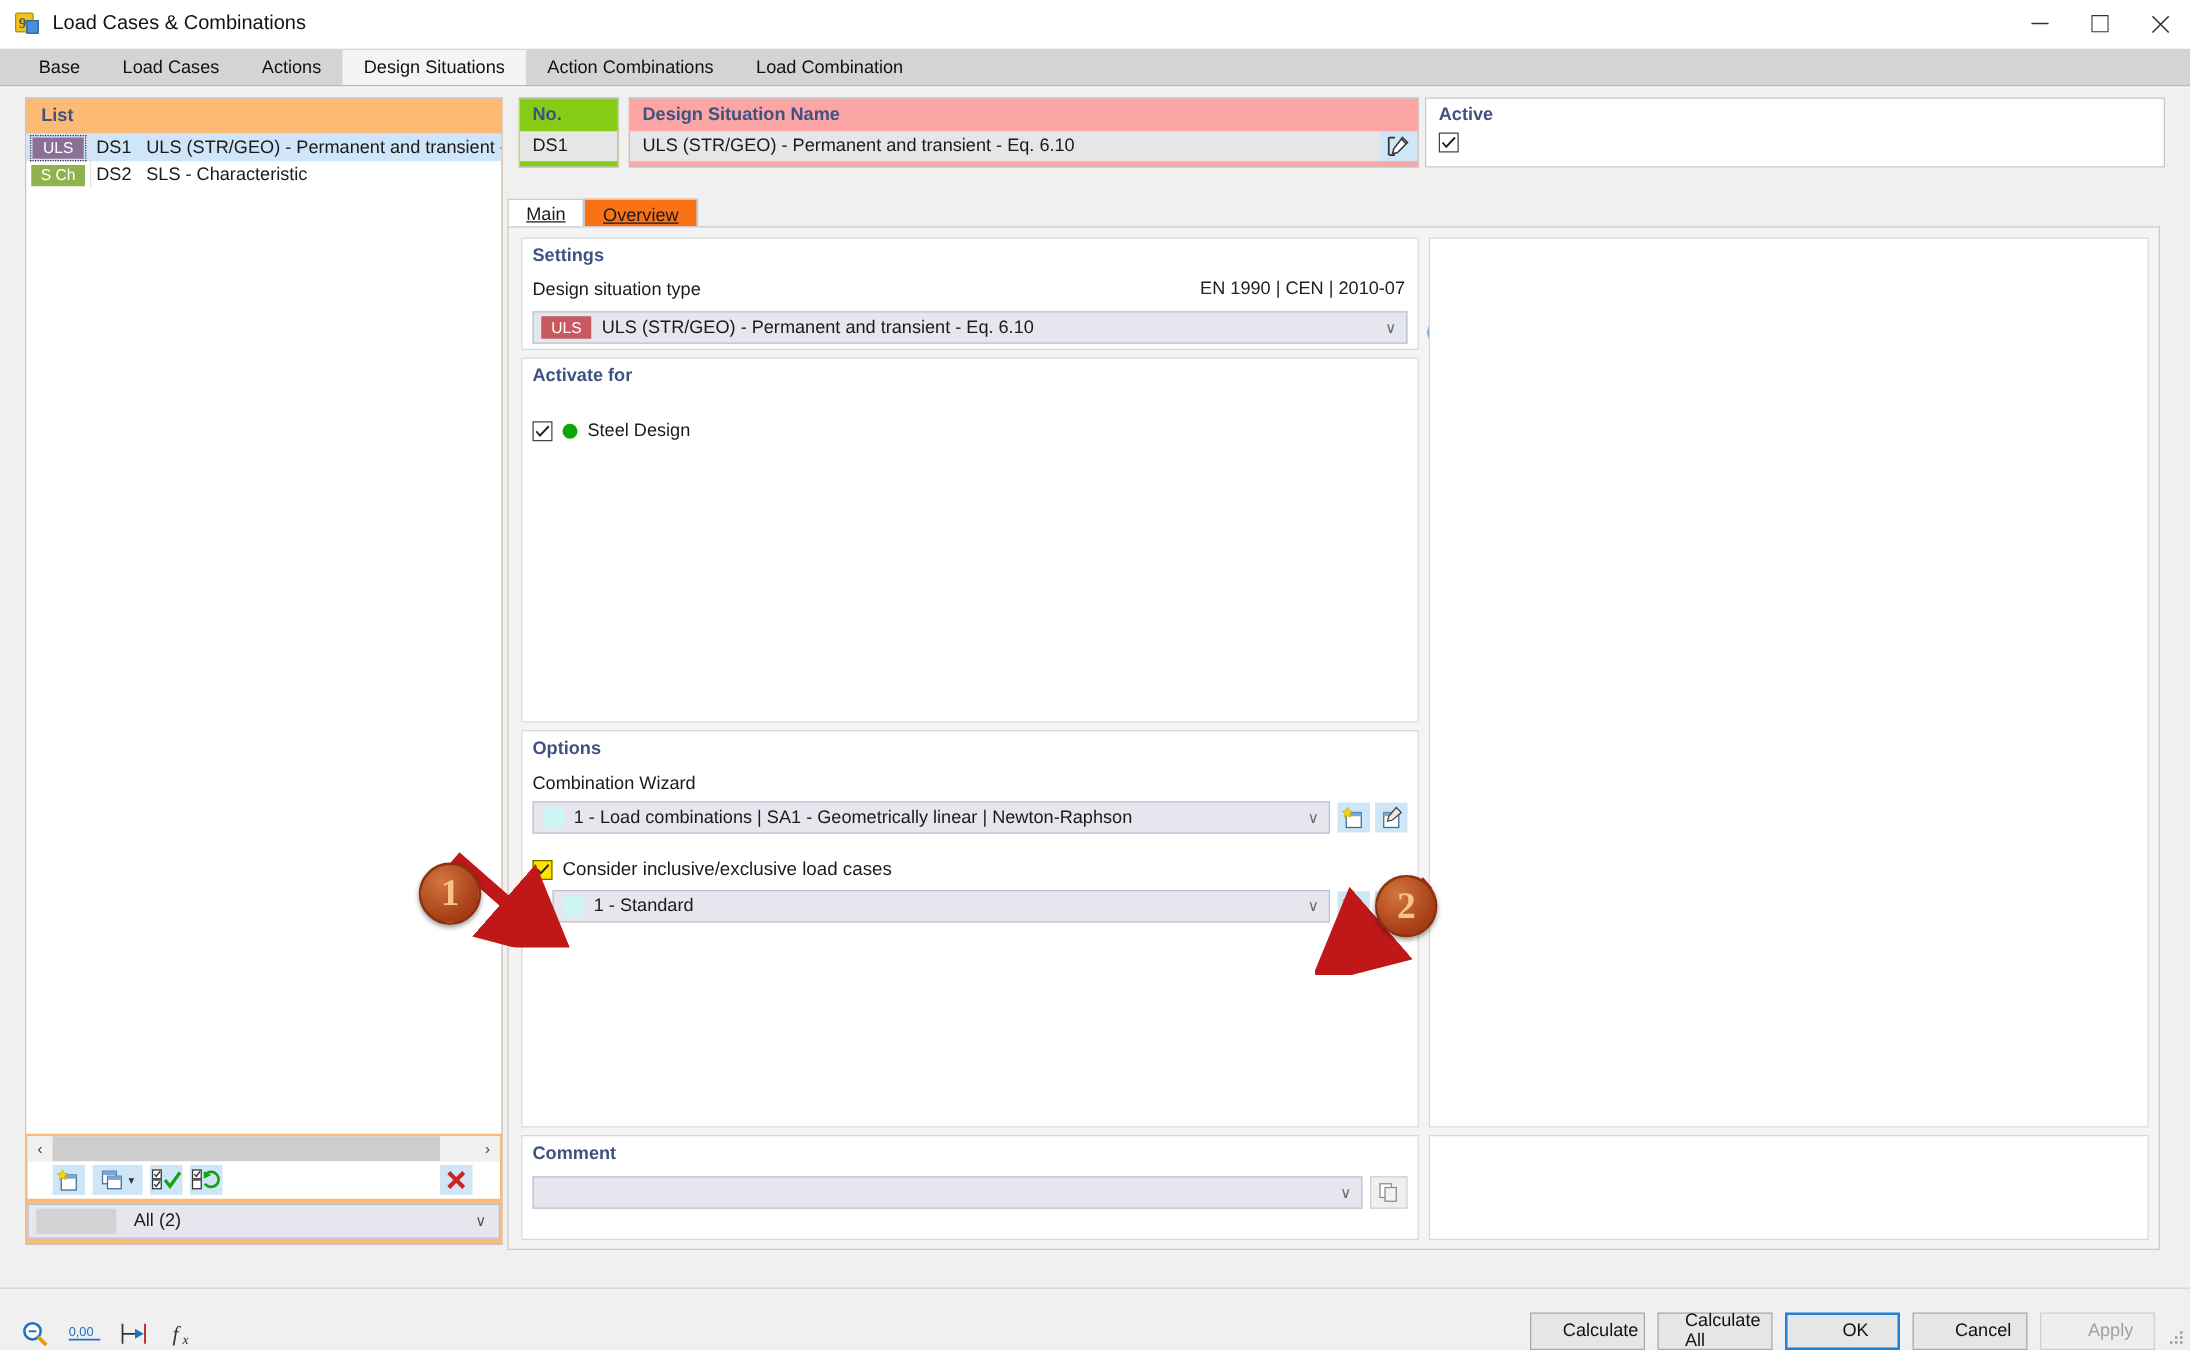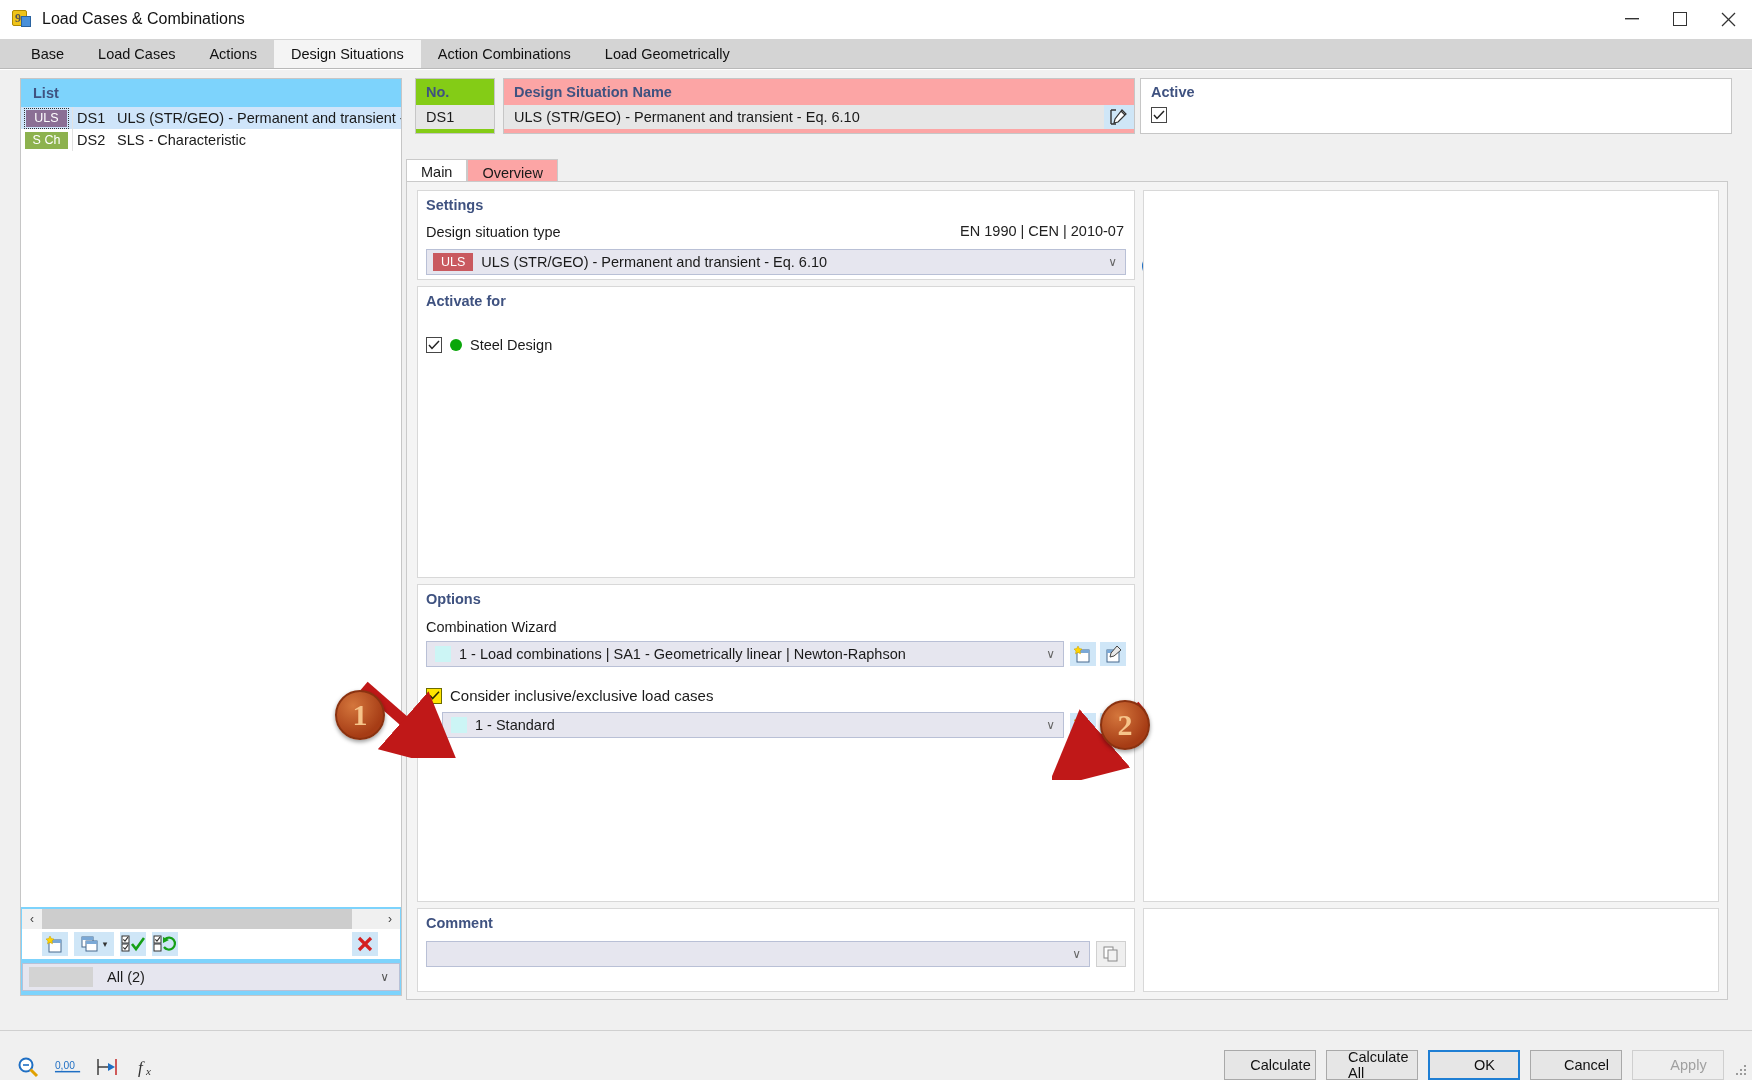--- a/index.html
+++ b/index.html
@@ -45,21 +45,21 @@
 
   
   .workspace{
     position:absolute;left:0;top:70px;width:1752px;height:960px;background:#f0f0f0;
     padding:8px 10px 0 10px;
   }
 
   
   .left-panel{
     position:absolute;left:20px;top:78px;width:382px;height:918px;
-    background:#7dd3fc;border:1px solid #c6c6c6;
+    background:#fdba74;border:1px solid #c6c6c6;
   }
   .panel-head{height:28px;display:flex;align-items:center;padding-left:12px;
     font-size:14.5px;font-weight:bold;color:#3f5280;}
   .list-body{position:absolute;left:0;top:28px;right:0;bottom:88px;background:#fff;}
   .list-row{height:22px;display:flex;align-items:center;font-size:14.5px;white-space:nowrap;}
   .list-row.sel{background:#cfe5fa;}
   .tagcell{width:52px;display:flex;align-items:center;justify-content:center;flex:0 0 auto;
            border-right:1px solid #e2e2e2;height:22px;}
   .tag{font-size:12.5px;color:#ffffff;padding:1px 8px;line-height:15px;}
   .tag.uls{background:#8b6f95;}
@@ -99,22 +99,22 @@
   .active-box{position:absolute;left:1140px;top:78px;width:592px;height:56px;background:#fff;border:1px solid #c6c6c6;}
   .active-box .hl{padding:5px 0 0 10px;font-size:14.5px;font-weight:bold;color:#3f5280;}
   .active-box .cb{margin:6px 0 0 10px;}
 
   
   .chk{width:16px;height:16px;border:1px solid #464646;background:#fff;display:inline-flex;align-items:center;justify-content:center;flex:0 0 auto;}
   .chk svg{display:block;}
   .chk.yellow{background:#ffe400;border:1px solid #6b6b00;}
 
   
-  .inner-tabs{position:absolute;left:398px;top:155px;width:1338px;height:30px;display:flex;align-items:flex-end;padding-left:8px;}
-  .itab{height:26px;padding:0 14px;display:flex;align-items:center;font-size:14.5px;background:#fca5a5;border:1px solid #cacaca;border-bottom:none;}
+  .inner-tabs{position:absolute;left:398px;top:155px;width:1338px;height:30px;display:flex;align-items:flex-end;padding-left:8px;text-decoration:underline;}
+  .itab{height:26px;padding:0 14px;display:flex;align-items:center;font-size:14.5px;background:#f97316;border:1px solid #cacaca;border-bottom:none;}
   .itab.active{background:#ffffff;border-bottom:1px solid #fff;}
 
   .content-card{position:absolute;left:406px;top:181px;width:1322px;height:819px;background:#f4f4f4;border:1px solid #cacaca;}
 
   .group{position:absolute;background:#ffffff;border:1px solid #d8d8d8;}
   .group-title{font-size:14.5px;font-weight:bold;color:#3f5280;padding:6px 0 0 8px;}
 
   .g-settings{left:10px;top:8px;width:718px;height:90px;}
   .row-label{font-size:14.5px;padding-left:8px;}
   .row-right{font-size:14.5px;color:#222;position:absolute;right:10px;}
@@ -189,21 +189,21 @@
     </div>
   </div>
 </div>
 
 <div class="tabstrip">
   <div class="tab">Base</div>
   <div class="tab">Load Cases</div>
   <div class="tab">Actions</div>
   <div class="tab active">Design Situations</div>
   <div class="tab">Action Combinations</div>
-  <div class="tab">Load Geometrically</div>
+  <div class="tab">Load Combination</div>
 </div>
 
 <div class="workspace"></div>
 
 <div class="left-panel">
   <div class="panel-head">List</div>
   <div class="col-divider"></div>
 
   <div class="list-body">
     <div class="list-row sel">

